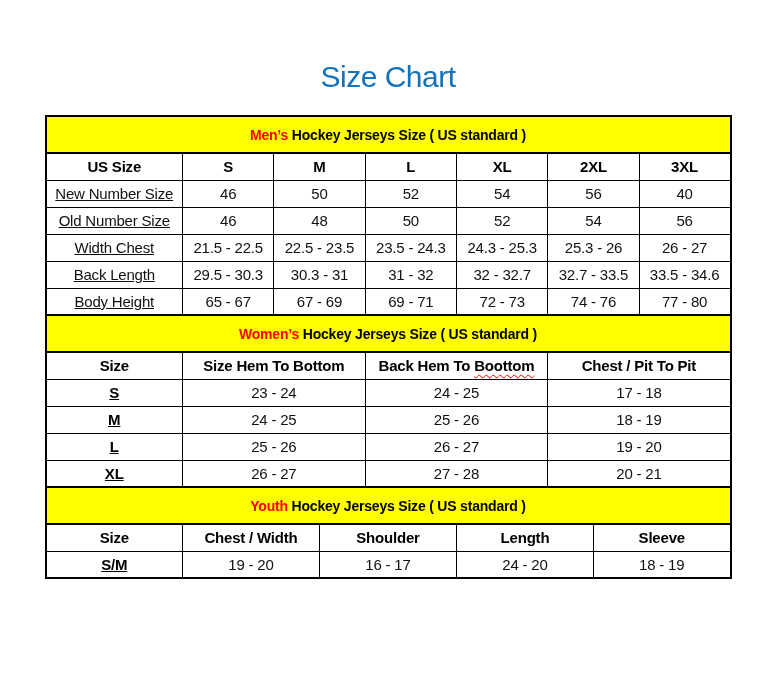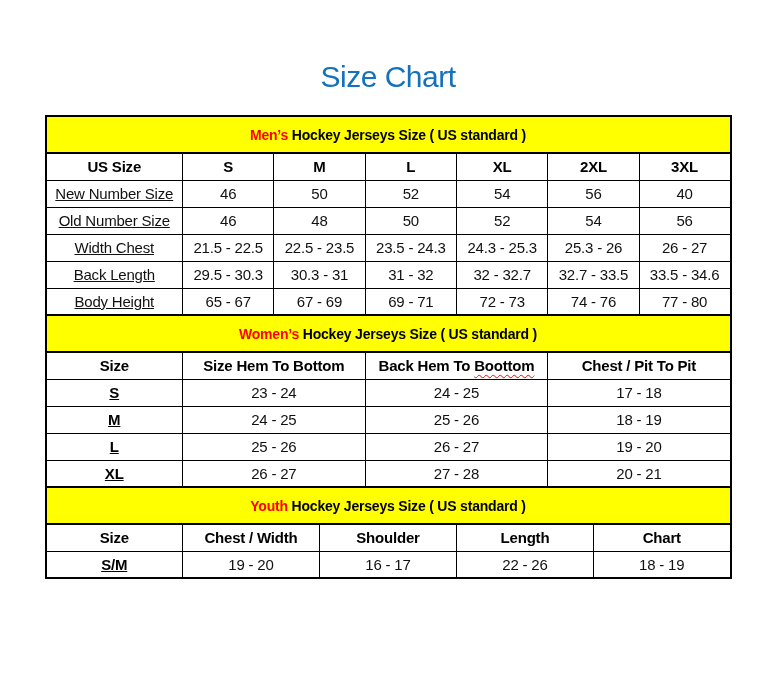--- a/index.html
+++ b/index.html
@@ -181,25 +181,25 @@
         </colgroup>
         <tbody>
           <tr>
             <td colspan="5" class="band"><span class="red">Youth</span><span> Hockey Jerseys Size ( US standard )</span></td>
           </tr>
           <tr>
             <th><span>Size</span></th>
             <th><span>Chest / Width</span></th>
             <th><span>Shoulder</span></th>
             <th><span>Length</span></th>
-            <th><span>Chart</span></th>
+            <th><span>Sleeve</span></th>
           </tr>
           <tr>
             <td class="rowlabel">S/M</td>
             <td class="data">19 - 20</td>
             <td class="data">16 - 17</td>
-            <td class="data">22 - 26</td>
+            <td class="data">24 - 20</td>
             <td class="data">18 - 19</td>
           </tr>
         </tbody>
       </table>
     </div>
 </div>
 
 </body></html>

